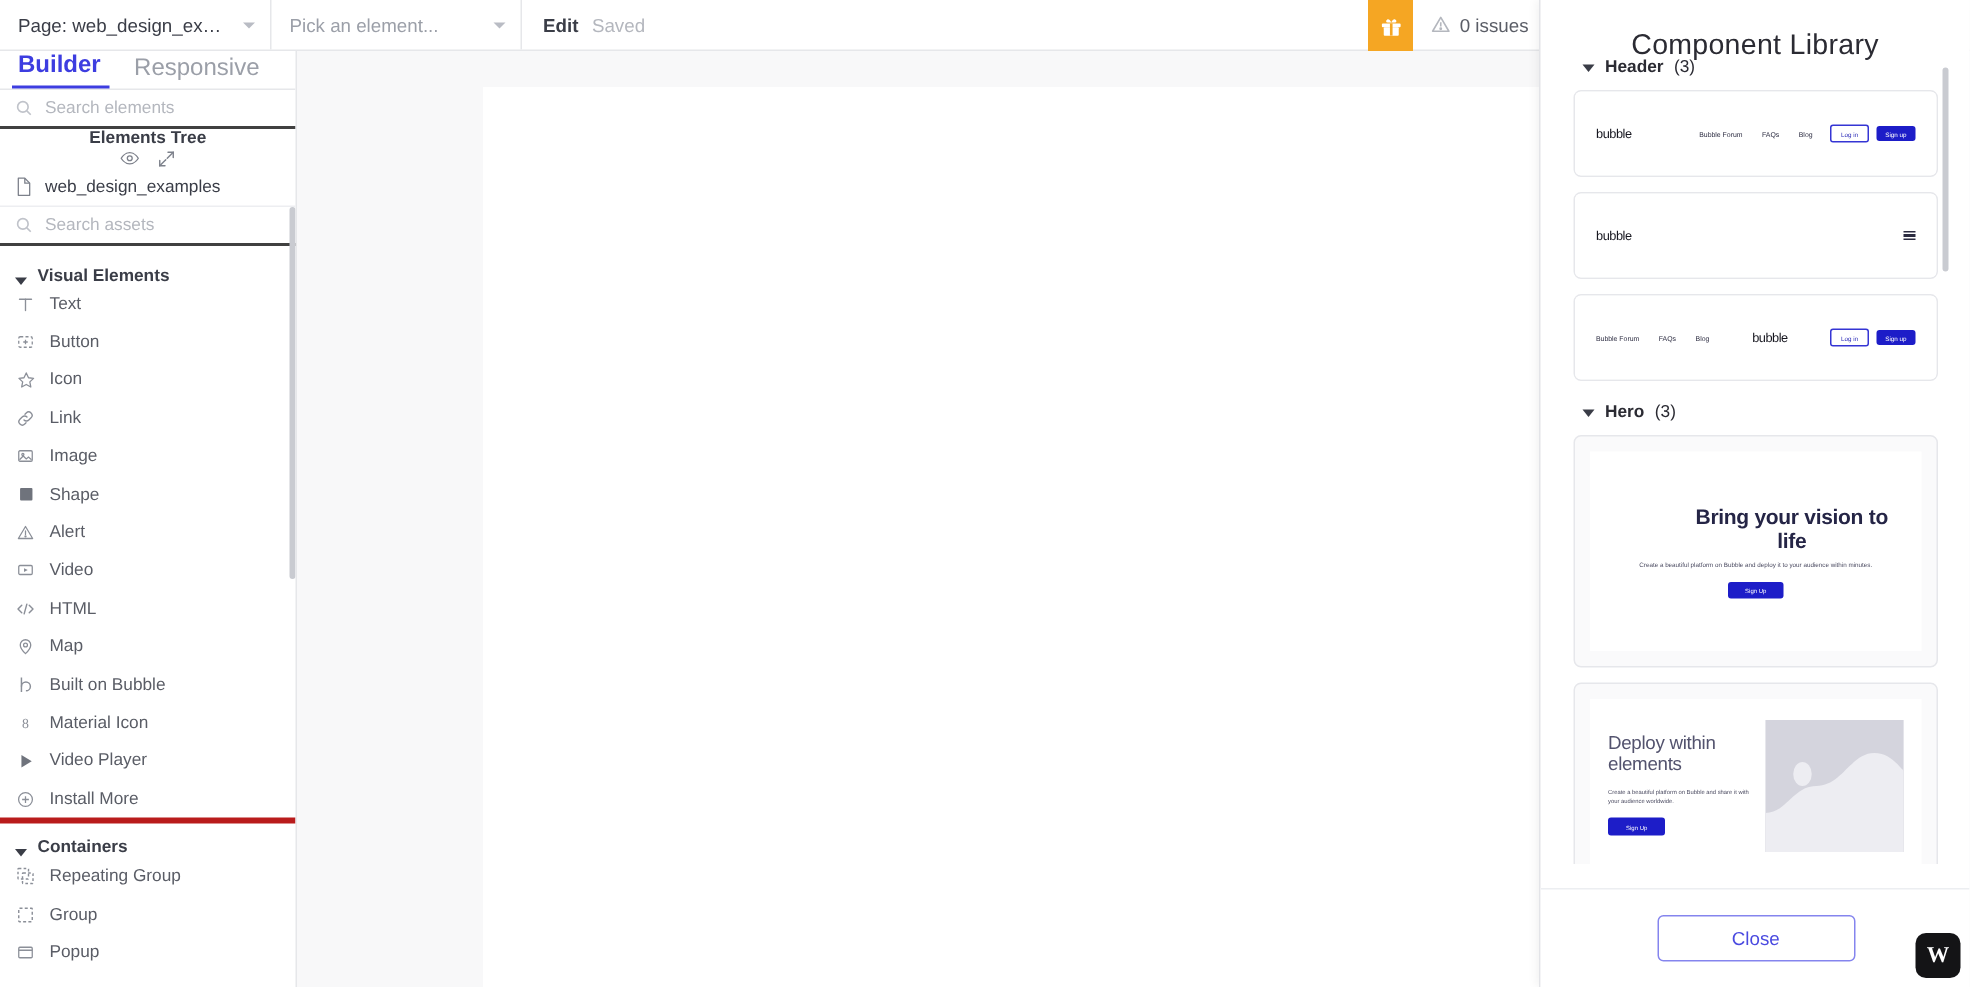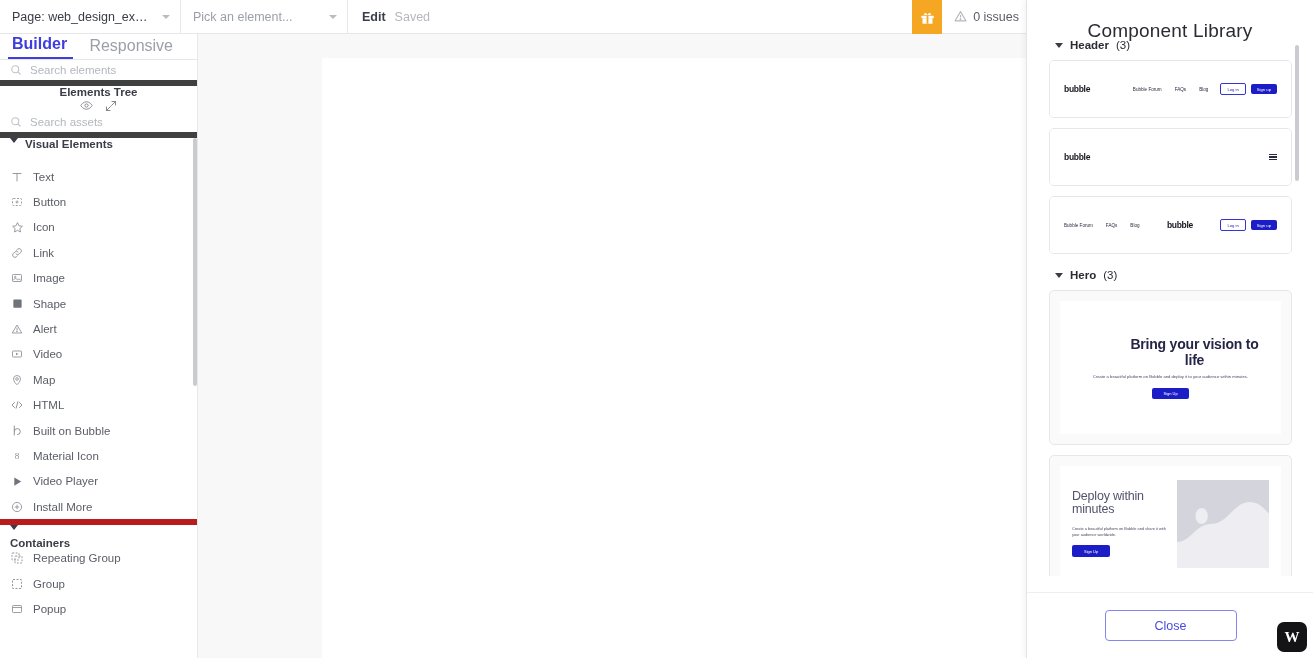--- a/index.html
+++ b/index.html
@@ -46,33 +46,33 @@
   
   #sidebar {
     position: absolute; top: 34px; left: 0; width: 198px; height: 624px;
     background: #ffffff; border-right: 1px solid #e6e7ea; overflow: hidden;
   }
   #tabs { display: flex; align-items: flex-end; height: 26px; padding: 0 8px; border-bottom: 1px solid #e6e7ea; }
   .tab { font-size: 16px; padding: 0 4px 4px 4px; margin-right: 12px; color: #9b9fa8; cursor: pointer; }
   .tab.active { color: #3d3de0; font-weight: bold; border-bottom: 2px solid #3d3de0; }
   .search-row {
     height: 26px; display: flex; align-items: center; gap: 8px; padding: 0 10px;
-    border-bottom: 6px solid #404040; font-size: 11.5px; color: #b4b7be;
+    border-bottom: 2px solid #404040; font-size: 11.5px; color: #b4b7be;
   }
   #elements-tree-header {
     height: 26px; display: flex; align-items: center; padding: 0 10px;
     font-size: 11.5px; font-weight: bold; color: #3a3d47; justify-content: space-between; flex-direction: column;
   }
   .etree-icons { display: flex; align-items: center; gap: 12px; }
   #tree-root {
     height: 26px; display: flex; align-items: center; gap: 8px; padding: 0 10px;
     font-size: 11.5px; color: #3a3d47; border-bottom: 1px solid #edeef1; cursor: pointer;
   }
   .section-header {
-    height: 26px; display: flex; align-items: flex-start; gap: 7px; padding: 0 10px;
+    height: 26px; display: flex; align-items: flex-end; gap: 7px; padding: 0 10px;
     font-size: 11.5px; font-weight: bold; color: #3a3d47; cursor: pointer;
   }
   .tri { width: 0; height: 0; border-left: 4px solid transparent; border-right: 4px solid transparent;
          border-top: 5px solid #3a3d47; }
   .palette-item {
     height: 25.4px; display: flex; align-items: center; gap: 9px; padding: 0 10px;
     font-size: 11.5px; color: #5a5d66; cursor: pointer;
   }
   .pi-icon { width: 14px; height: 14px; display: flex; align-items: center; justify-content: center; flex: 0 0 14px; }
   #sidebar-scrollbar {
@@ -113,21 +113,21 @@
     border: 1px solid #e6e7eb; border-radius: 5px; background: #ffffff;
     margin-bottom: 10px; overflow: hidden;
   }
   .comp-card.hero-card { padding: 10px; background: #fafafb; }
 
   
   .hdr-prev {
     height: 56px; display: flex; align-items: center; padding: 0 14px;
     background: #ffffff; font-size: 6.5px;
   }
-  .hdr-logo { font-size: 8.5px; font-weight: bold; color: #15151e; letter-spacing: -0.3px; }
+  .hdr-logo { font-size: 8.5px; font-weight: normal; color: #15151e; letter-spacing: -0.3px; }
   .hdr-nav { display: flex; align-items: center; gap: 13px; color: #2b2b40; font-size: 4.6px; }
   .mini-btn {
     font-size: 4.2px; padding: 2.5px 6px; border-radius: 2px; white-space: nowrap;
   }
   .mini-btn.ghost { border: 0.6px solid #3535d4; color: #2b2bb8; background: #fff; }
   .mini-btn.solid { background: #1d1dc8; color: #ffffff; }
   .hamburger { display: flex; flex-direction: column; gap: 1.3px; }
   .hamburger span { display: block; width: 8px; height: 1.3px; background: #2b2b40; }
 
   
@@ -274,20 +274,29 @@
         <svg width="12" height="12" viewBox="0 0 24 24" fill="none" stroke="#7d818b" stroke-width="1.9" stroke-linecap="round">
           <path d="M14 3 L21 3 L21 10"></path>
             <path d="M10 21 L3 21 L3 14"></path>
             <path d="M21 3 L13 11"></path>
             <path d="M3 21 L11 13"></path>
         </svg>
       </span>
     </span>
   </div>
 
+  <div id="tree-root">
+    <span>
+      <svg width="12" height="13" viewBox="0 0 20 24" fill="none" stroke="#7d818b" stroke-width="1.6">
+        <path d="M3 1.5 h8 l6 6 v15 h-14 z" stroke-linejoin="round"></path>
+          <path d="M11 1.5 v6 h6"></path>
+      </svg>
+    </span>
+    <span>web_design_examples</span>
+  </div>
 
   <div class="search-row">
     <span>
       <svg width="12" height="12" viewBox="0 0 24 24" fill="none" stroke="#c0c3ca" stroke-width="2.2">
         <circle cx="10.5" cy="10.5" r="7"></circle>
           <line x1="15.8" y1="15.8" x2="21" y2="21"></line>
       </svg>
     </span>
     <span>Search assets</span>
   </div>
@@ -365,39 +374,39 @@
     <span class="pi-icon">
       <svg width="12" height="12" viewBox="0 0 24 24" fill="none" stroke="#8b8f98" stroke-width="1.7">
           <rect x="3" y="6" width="18" height="12" rx="1.6"></rect>
           <path d="M10 9.5 L15 12 L10 14.5 Z" fill="#8b8f98" stroke="none"></path>
         </svg>
     </span>
     <span>Video</span>
   </div>
   <div class="palette-item">
     <span class="pi-icon">
-      <svg width="12" height="12" viewBox="0 0 24 24" fill="none" stroke="#8b8f98" stroke-width="1.7">
-          <path d="M12 21.5s7-6.4 7-11.5a7 7 0 1 0-14 0c0 5.1 7 11.5 7 11.5z"></path>
-          <circle cx="12" cy="10" r="2.6"></circle>
-        </svg>
-    </span>
-    <span>Map</span>
-  </div>
-  <div class="palette-item">
-    <span class="pi-icon">
       <svg width="14" height="12" viewBox="0 0 26 24" fill="none" stroke="#8b8f98" stroke-width="1.9" stroke-linecap="round" stroke-linejoin="round">
           <path d="M8 7 L3 12 L8 17"></path>
           <path d="M18 7 L23 12 L18 17"></path>
           <line x1="14.8" y1="5.5" x2="11.2" y2="18.5"></line>
         </svg>
     </span>
     <span>HTML</span>
   </div>
   <div class="palette-item">
     <span class="pi-icon">
+      <svg width="12" height="12" viewBox="0 0 24 24" fill="none" stroke="#8b8f98" stroke-width="1.7">
+          <path d="M12 21.5s7-6.4 7-11.5a7 7 0 1 0-14 0c0 5.1 7 11.5 7 11.5z"></path>
+          <circle cx="12" cy="10" r="2.6"></circle>
+        </svg>
+    </span>
+    <span>Map</span>
+  </div>
+  <div class="palette-item">
+    <span class="pi-icon">
       <svg width="12" height="13" viewBox="0 0 20 24" fill="none" stroke="#8b8f98" stroke-width="1.8">
           <path d="M5 3 v18"></path>
           <path d="M5 12 a5.5 5.5 0 1 1 5.5 5.5" transform="translate(0,2)"></path>
         </svg>
     </span>
     <span>Built on Bubble</span>
   </div>
   <div class="palette-item">
     <span class="pi-icon">
       <svg width="10" height="13" viewBox="0 0 16 24">
@@ -418,21 +427,21 @@
     <span class="pi-icon">
       <svg width="12" height="12" viewBox="0 0 24 24" fill="none" stroke="#8b8f98" stroke-width="1.7">
           <circle cx="12" cy="12" r="9.2"></circle>
           <line x1="12" y1="7.5" x2="12" y2="16.5"></line>
           <line x1="7.5" y1="12" x2="16.5" y2="12"></line>
         </svg>
     </span>
     <span>Install More</span>
   </div>
 
-  <div class="section-header" style="border-top:6px solid #b91c1c;flex-direction:column;">
+  <div class="section-header" style="border-top:4px solid #b91c1c;">
     <span class="tri"></span>
     <span>Containers</span>
   </div>
   <div class="palette-item">
     <span class="pi-icon">
       <svg width="12" height="12" viewBox="0 0 24 24" fill="none" stroke="#8b8f98" stroke-width="1.9" stroke-dasharray="3.5 3">
           <rect x="2" y="2" width="14" height="14" rx="1"></rect>
           <rect x="8" y="8" width="14" height="14" rx="1"></rect>
         </svg>
     </span>
@@ -521,21 +530,21 @@
       <div class="hero1">
         <div class="hero1-title">Bring your vision to life</div>
         <div class="hero1-sub">Create a beautiful platform on Bubble and deploy it to your audience within minutes.</div>
         <div class="hero1-btn">Sign Up</div>
       </div>
     </div>
 
     <div class="comp-card hero-card">
       <div class="hero2">
         <div class="hero2-left">
-          <div class="hero2-title">Deploy within minutes</div>
+          <div class="hero2-title">Deploy within elements</div>
           <div class="hero2-sub">Create a beautiful platform on Bubble and share it with your audience worldwide.</div>
           <div class="hero2-btn">Sign Up</div>
         </div>
         <div class="hero2-img">
           <svg width="100%" height="100%" viewBox="0 0 120 88" preserveAspectRatio="none">
             <rect width="120" height="88" fill="#d4d4dd"></rect>
             <circle cx="32" cy="36" r="8" fill="#ededf2"></circle>
             <path d="M0 62 C18 62 24 44 44 44 C66 44 74 22 94 22 C108 22 114 30 120 34 L120 88 L0 88 Z" fill="#ededf2"></path>
           </svg>
         </div>

